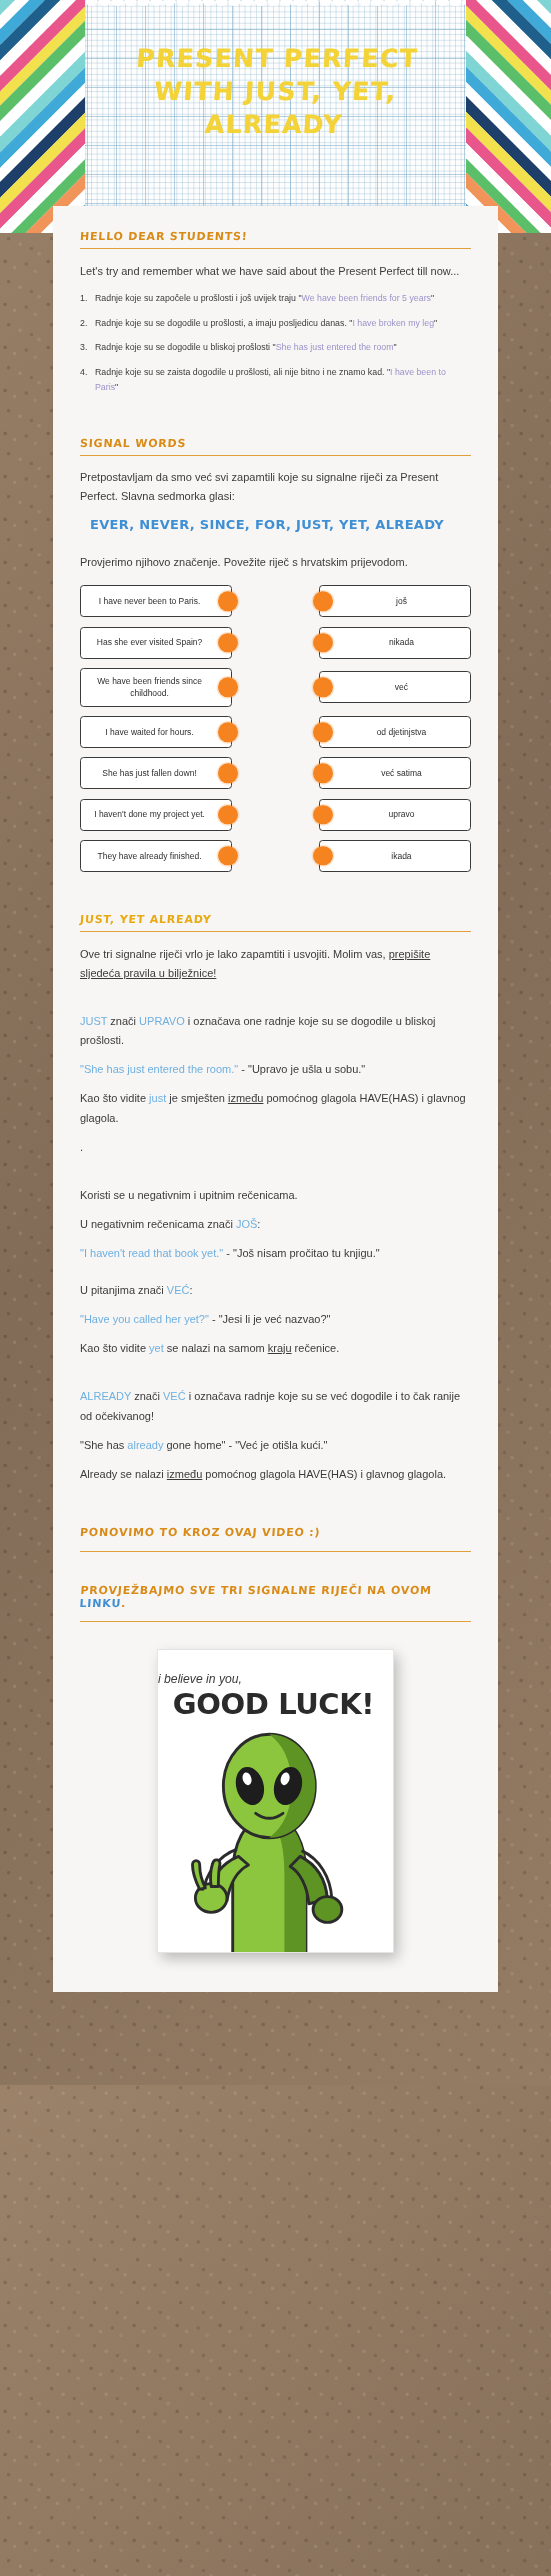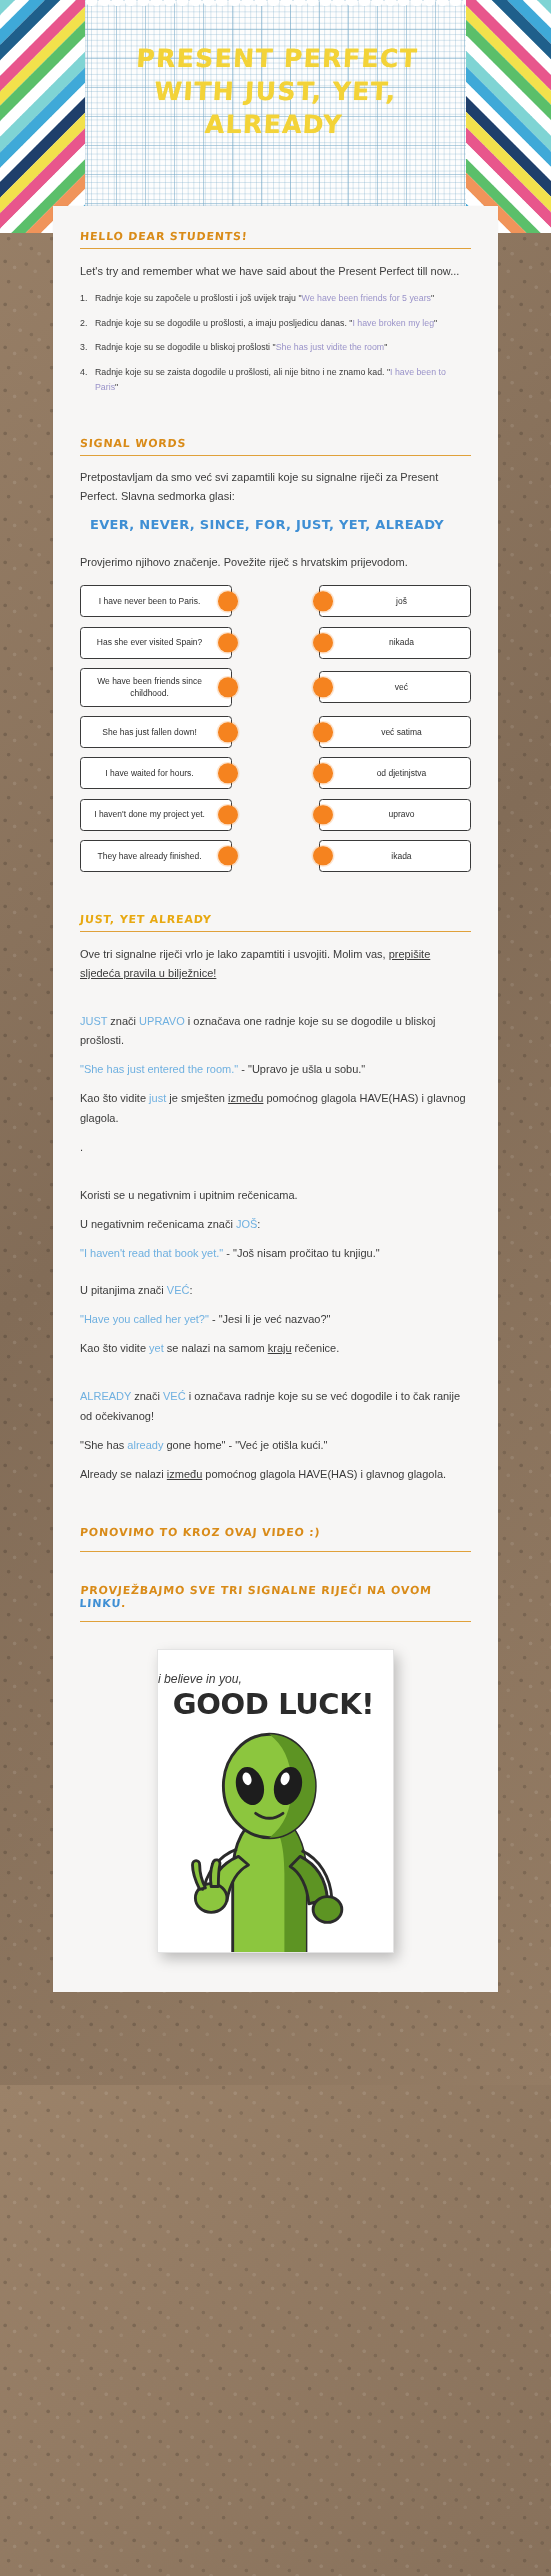--- a/index.html
+++ b/index.html
@@ -357,21 +357,21 @@
     <li>
       <span class="num">1.</span>
       <span>Radnje koje su započele u prošlosti i još uvijek traju "</span><span class="q">We have been friends for 5 years</span><span>"</span>
     </li>
     <li>
       <span class="num">2.</span>
       <span>Radnje koje su se dogodile u prošlosti, a imaju posljedicu danas. "</span><span class="q">I have broken my leg</span><span>"</span>
     </li>
     <li>
       <span class="num">3.</span>
-      <span>Radnje koje su se dogodile u bliskoj prošlosti "</span><span class="q">She has just vidite the room</span><span>"</span>
+      <span>Radnje koje su se dogodile u bliskoj prošlosti "</span><span class="q">She has just entered the room</span><span>"</span>
     </li>
     <li>
       <span class="num">4.</span>
       <span>Radnje koje su se zaista dogodile u prošlosti, ali nije bitno i ne znamo kad. "</span><span class="q">I have been to Paris</span><span>"</span>
     </li>
   </ol>
 
   <div class="spacer-lg"></div>
 
   <h2 class="sec">Signal words</h2>
@@ -415,38 +415,38 @@
       </div>
       <div class="gap"></div>
       <div class="col-r">
         <div class="card">već</div>
         <span class="dot"></span>
       </div>
     </div>
 
     <div class="match-row">
       <div class="col-l">
+        <div class="card">I have waited for hours.</div>
+        <span class="dot"></span>
+      </div>
+      <div class="gap"></div>
+      <div class="col-r">
+        <div class="card">od djetinjstva</div>
+        <span class="dot"></span>
+      </div>
+    </div>
+
+    <div class="match-row">
+      <div class="col-l">
         <div class="card">She has just fallen down!</div>
         <span class="dot"></span>
       </div>
       <div class="gap"></div>
       <div class="col-r">
         <div class="card">već satima</div>
-        <span class="dot"></span>
-      </div>
-    </div>
-
-    <div class="match-row">
-      <div class="col-l">
-        <div class="card">I have waited for hours.</div>
-        <span class="dot"></span>
-      </div>
-      <div class="gap"></div>
-      <div class="col-r">
-        <div class="card">od djetinjstva</div>
         <span class="dot"></span>
       </div>
     </div>
 
     <div class="match-row">
       <div class="col-l">
         <div class="card">I haven't done my project yet.</div>
         <span class="dot"></span>
       </div>
       <div class="gap"></div>

